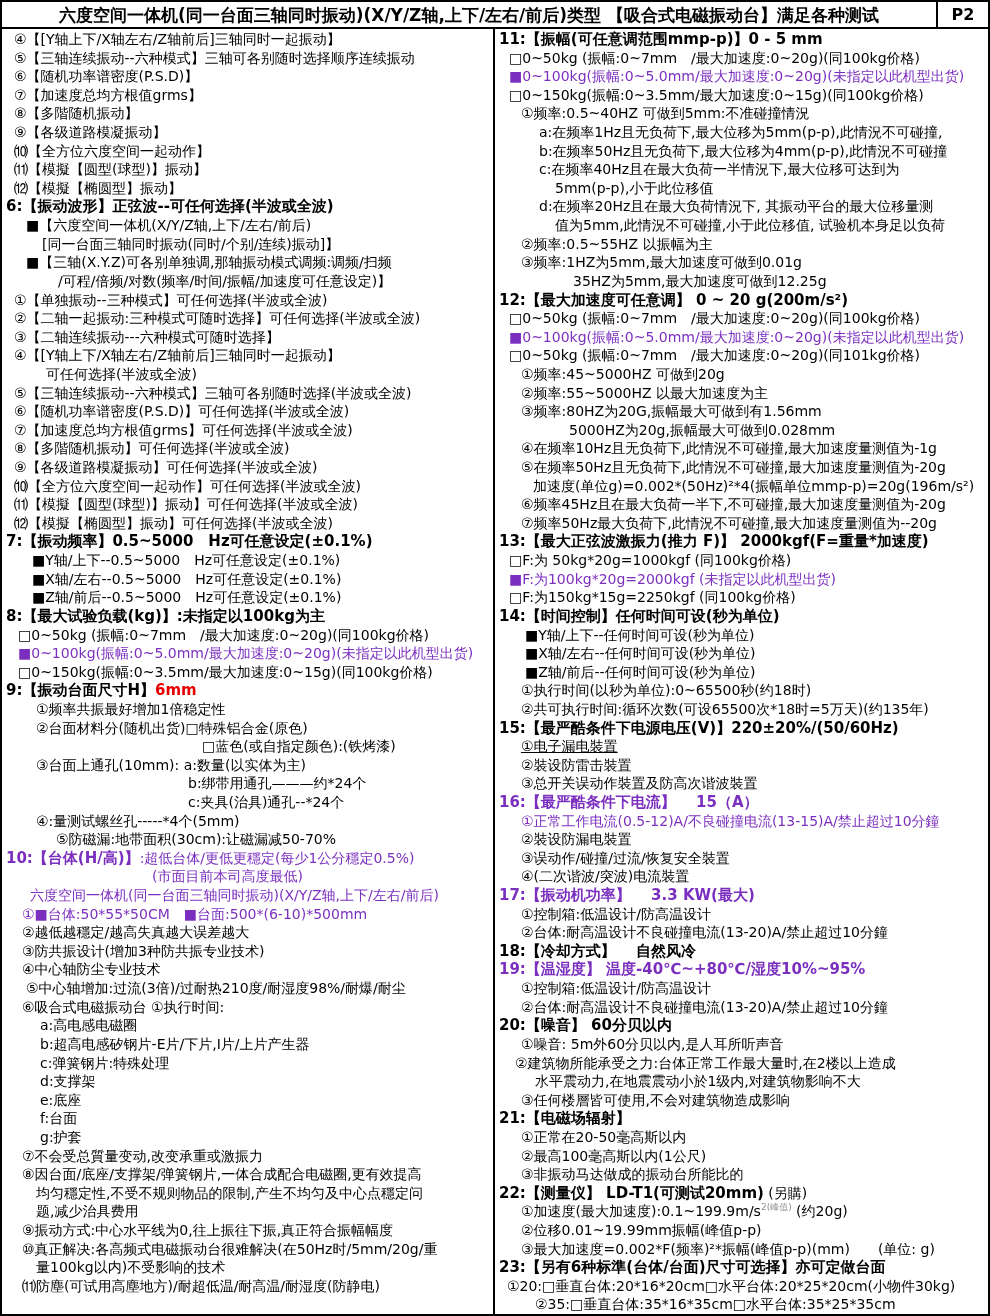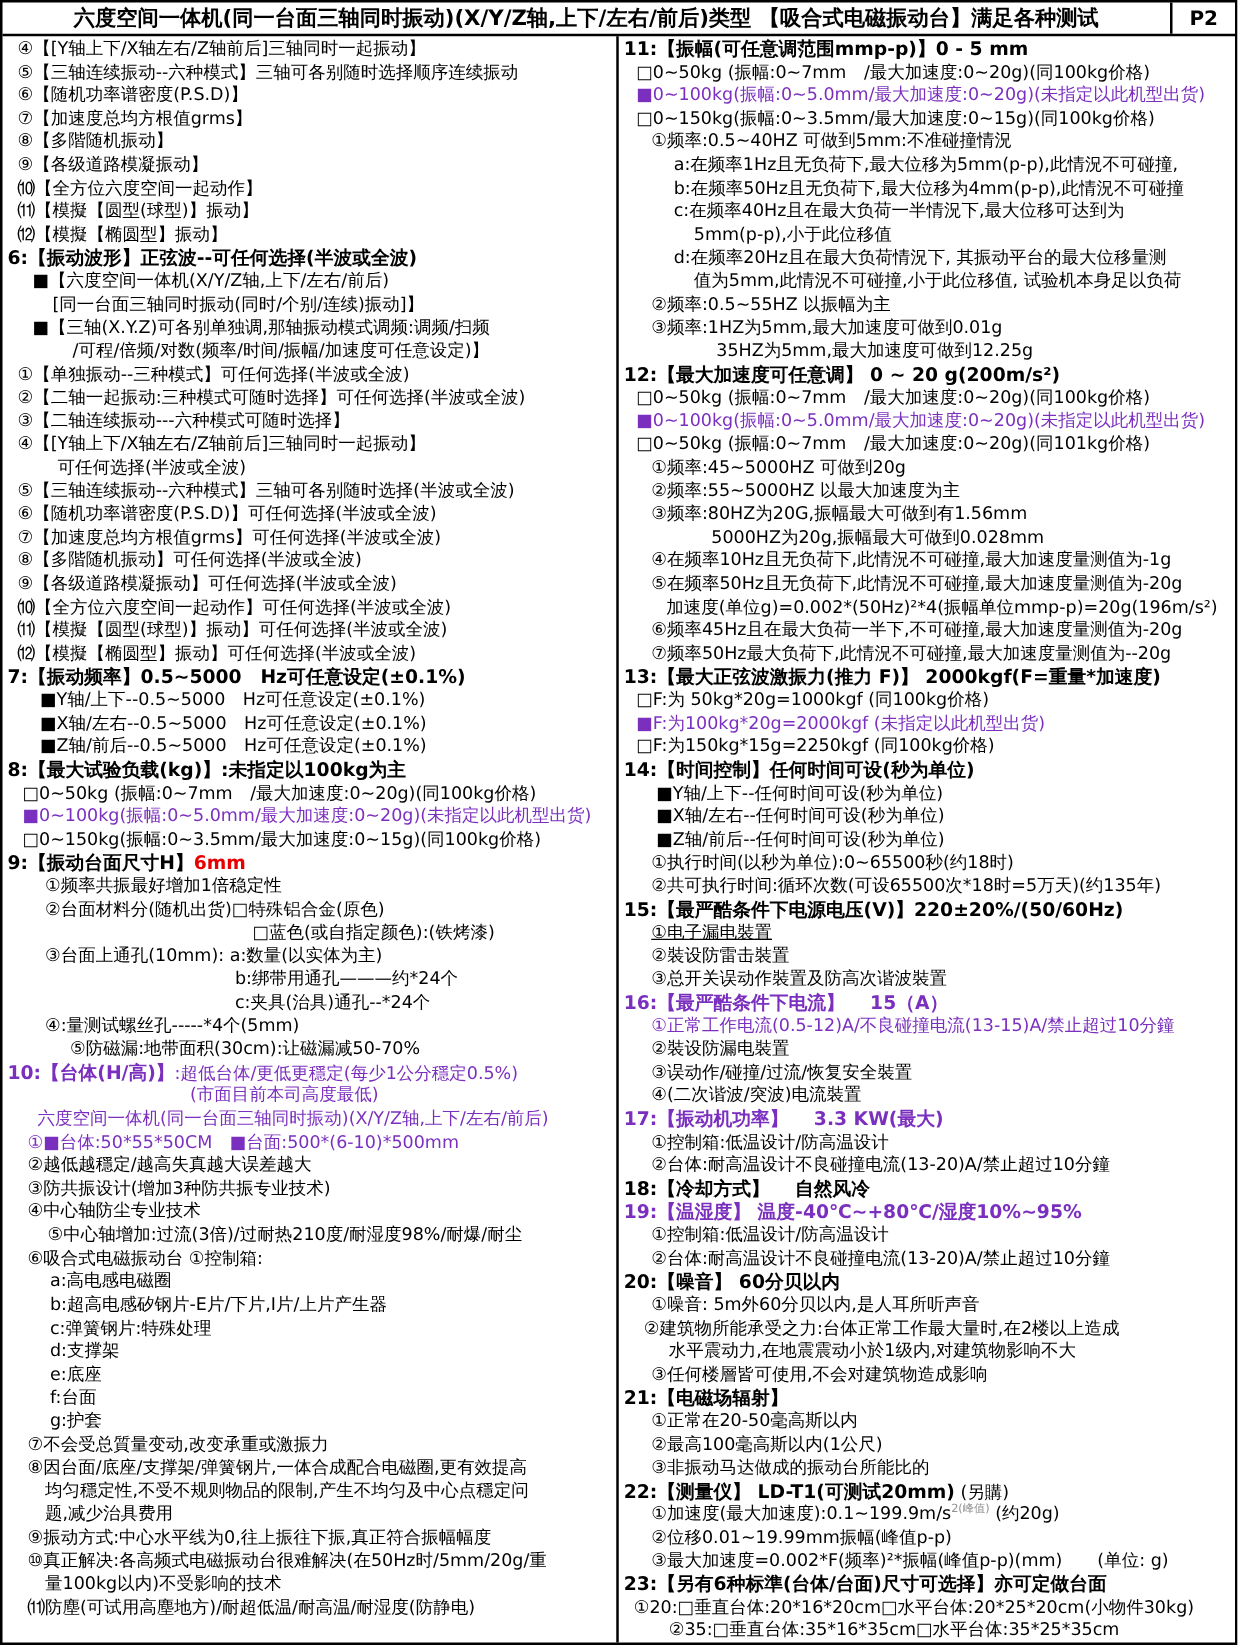--- a/index.html
+++ b/index.html
@@ -75,22 +75,22 @@
         <div class="line" style="padding-left: 186px;"><span>c:夹具(治具)通孔--*24个</span></div>
         <div class="line" style="padding-left: 34px;"><span>④:量测试螺丝孔-----*4个(5mm)</span></div>
         <div class="line" style="padding-left: 34px; margin-left: 20px;"><span>⑤防磁漏:地带面积(30cm):让磁漏减50-70%</span></div>
         <div class="line" style="padding-left: 4px;"><span class="b p">10:【台体(H/高)】</span><span class="p">:超低台体/更低更穩定(每少1公分穩定0.5%)</span></div>
         <div class="line" style="padding-left: 150px;"><span class="p">(市面目前本司高度最低)</span></div>
         <div class="line" style="padding-left: 28px;"><span class="p">六度空间一体机(同一台面三轴同时振动)(X/Y/Z轴,上下/左右/前后)</span></div>
         <div class="line" style="padding-left: 20px;"><span class="p">①■台体:50*55*50CM　■台面:500*(6-10)*500mm</span></div>
         <div class="line" style="padding-left: 20px;"><span>②越低越穩定/越高失真越大误差越大</span></div>
         <div class="line" style="padding-left: 20px;"><span>③防共振设计(增加3种防共振专业技术)</span></div>
         <div class="line" style="padding-left: 20px;"><span>④中心轴防尘专业技术</span></div>
-        <div class="line" style="padding-left: 36px;"><span>⑤中心轴增加:过流(3倍)/过耐热210度/耐湿度98%/耐爆/耐尘</span></div>
-        <div class="line" style="padding-left: 20px;"><span>⑥吸合式电磁振动台 ①控制箱:</span></div>
+        <div class="line" style="padding-left: 24px;"><span>⑤中心轴增加:过流(3倍)/过耐热210度/耐湿度98%/耐爆/耐尘</span></div>
+        <div class="line" style="padding-left: 20px;"><span>⑥吸合式电磁振动台 ①执行时间:</span></div>
         <div class="line" style="padding-left: 38px;"><span>a:高电感电磁圈</span></div>
         <div class="line" style="padding-left: 38px;"><span>b:超高电感矽钢片-E片/下片,I片/上片产生器</span></div>
         <div class="line" style="padding-left: 38px;"><span>c:弹簧钢片:特殊处理</span></div>
         <div class="line" style="padding-left: 38px;"><span>d:支撑架</span></div>
         <div class="line" style="padding-left: 38px;"><span>e:底座</span></div>
         <div class="line" style="padding-left: 38px;"><span>f:台面</span></div>
         <div class="line" style="padding-left: 38px;"><span>g:护套</span></div>
         <div class="line" style="padding-left: 20px;"><span>⑦不会受总質量变动,改变承重或激振力</span></div>
         <div class="line" style="padding-left: 20px;"><span>⑧因台面/底座/支撑架/弹簧钢片,一体合成配合电磁圈,更有效提高</span></div>
         <div class="line" style="padding-left: 34px;"><span>均匀穩定性,不受不规则物品的限制,产生不均匀及中心点穩定问</span></div>

